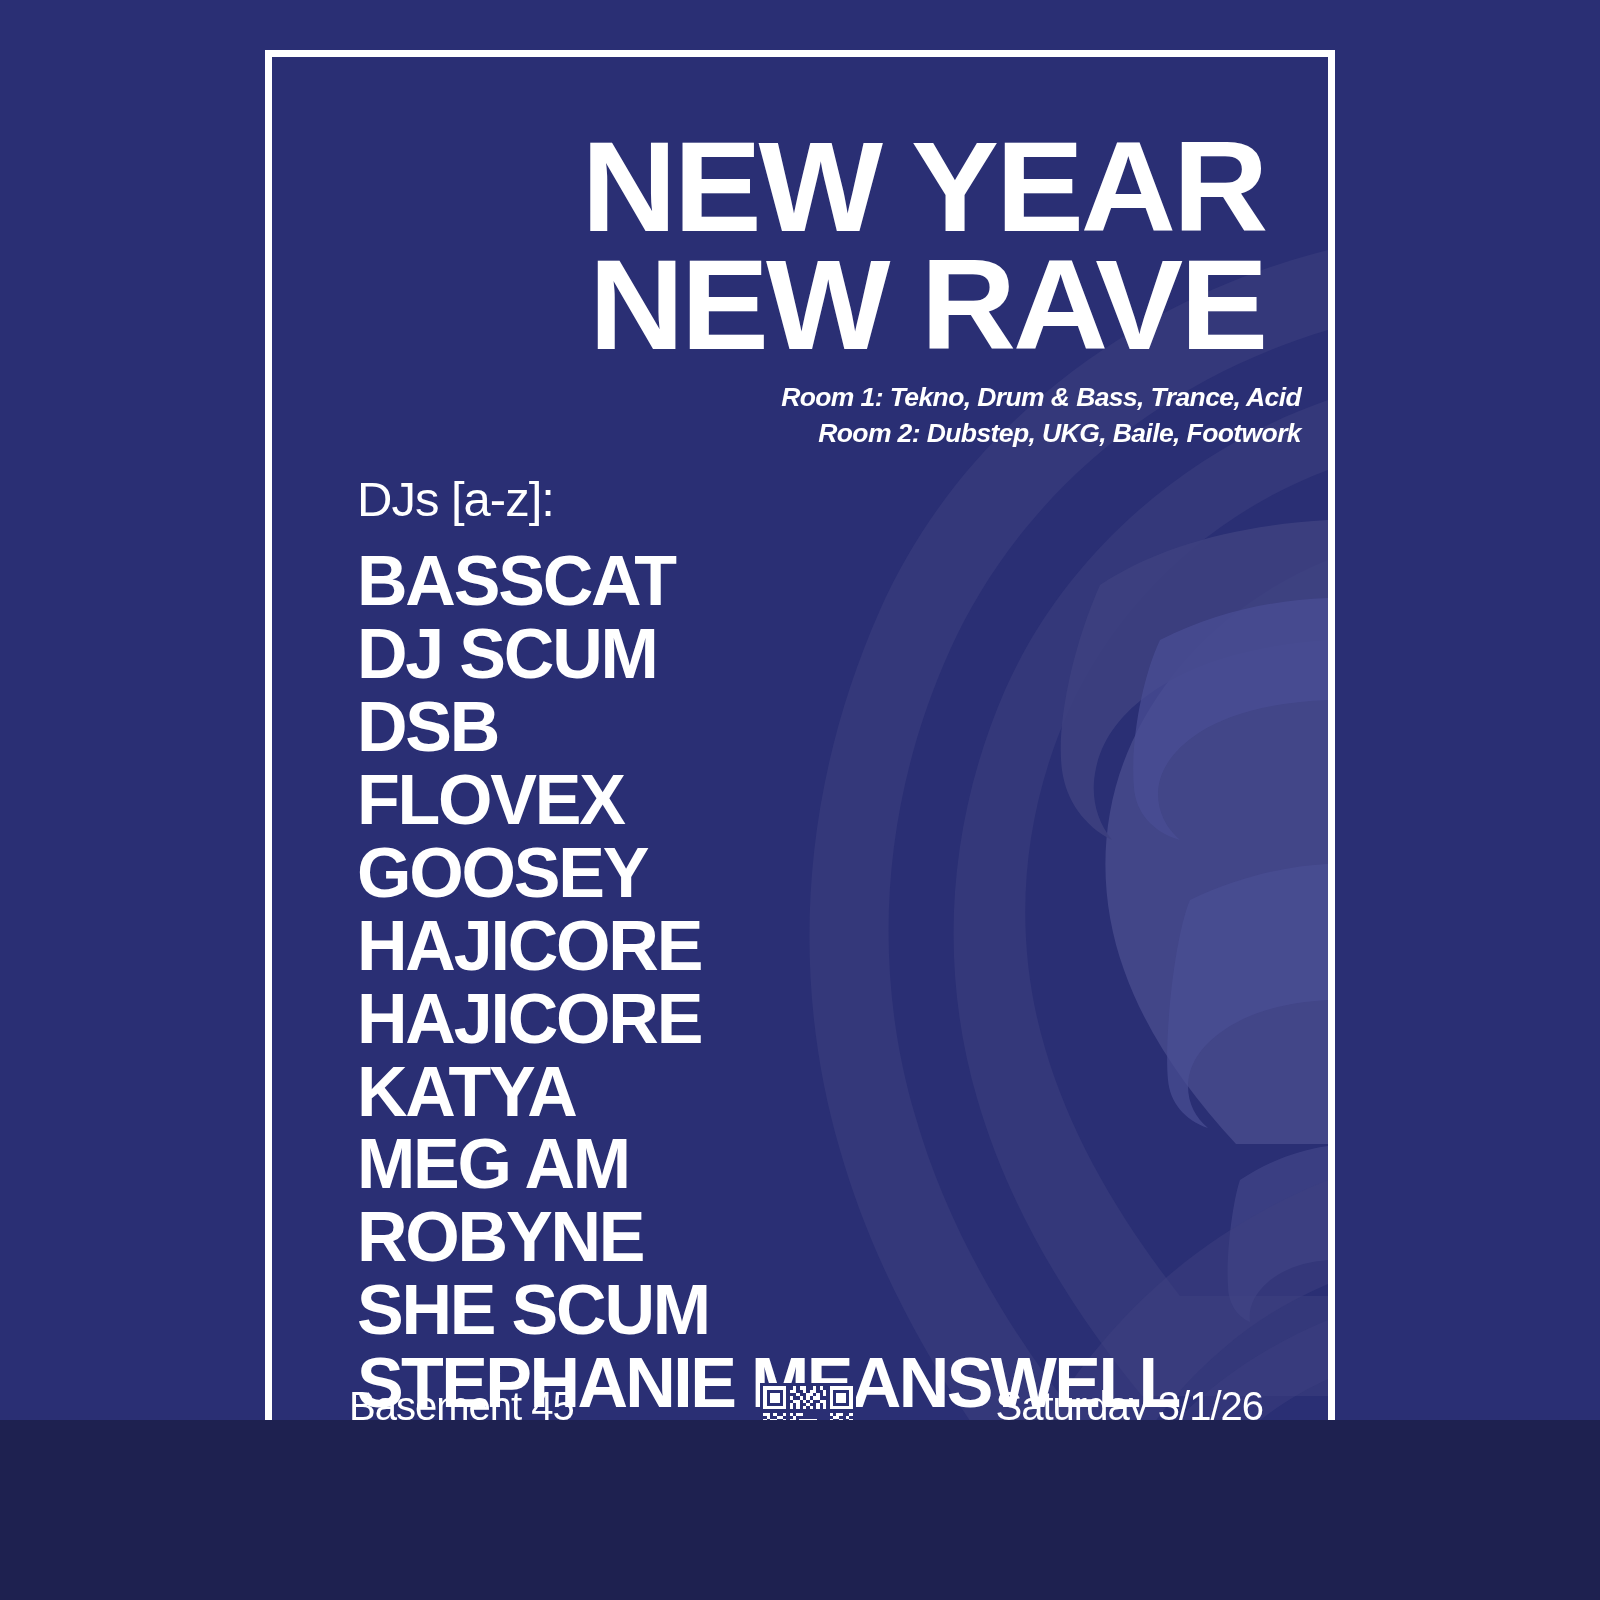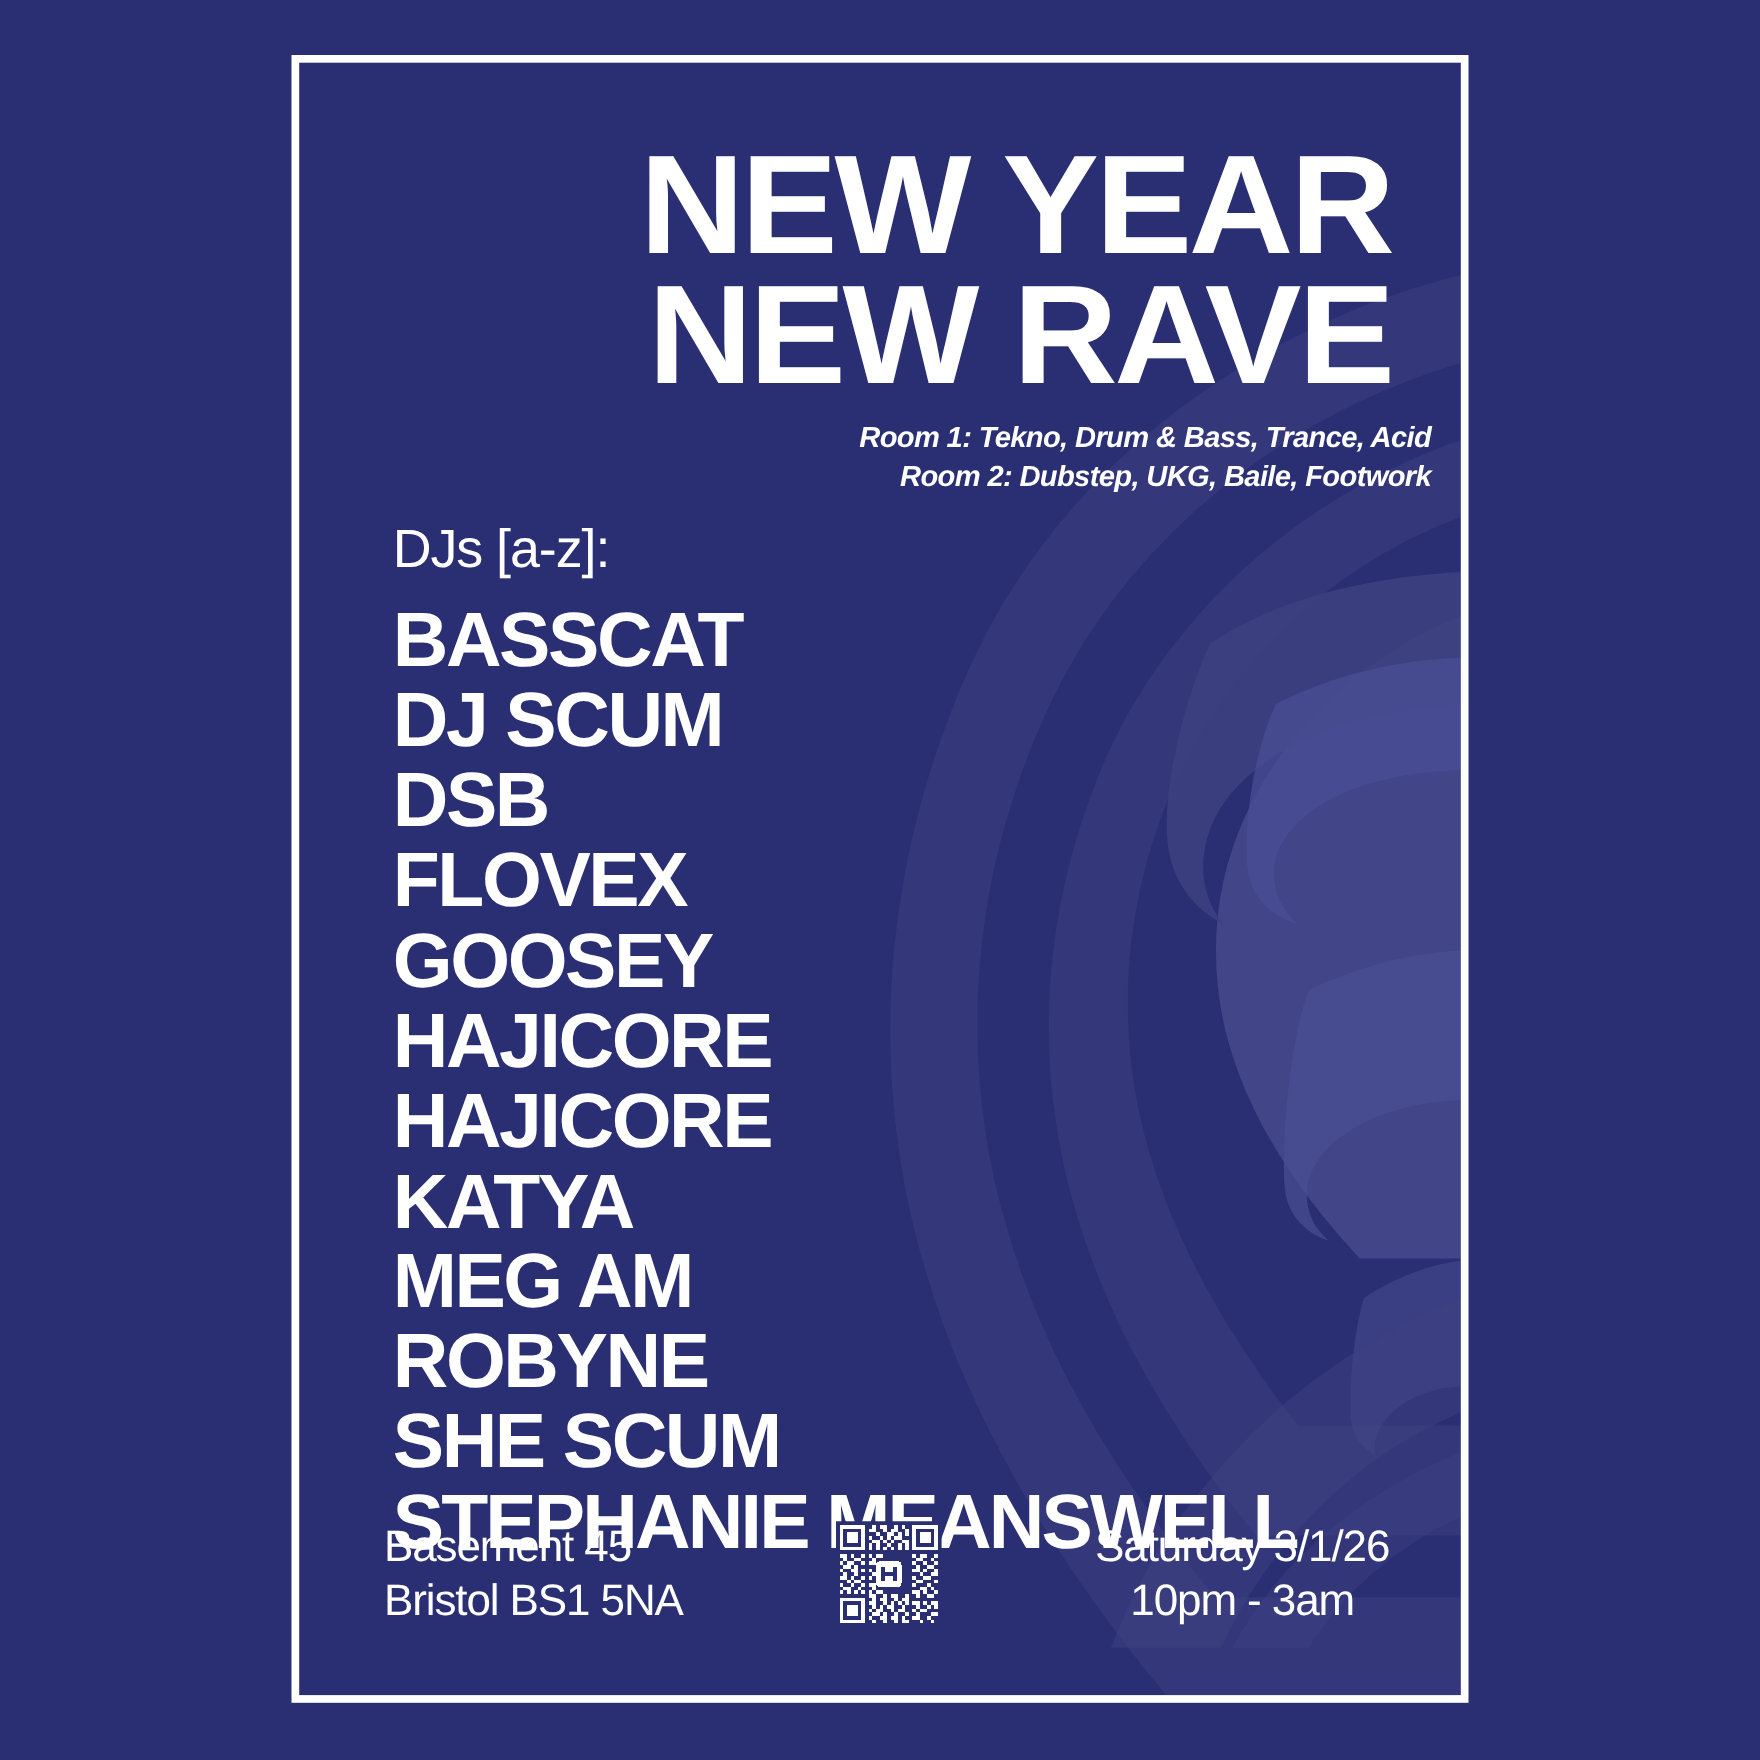--- a/index.html
+++ b/index.html
@@ -10,21 +10,21 @@
   body {
     width: 1600px;
     height: 1600px;
     overflow: hidden;
     font-family: "Liberation Sans", sans-serif;
   }
 
   #poster {
     position: relative;
     width: 1600px;
-    height: 1600px;
+    height: 1420px;
     background: #2a2f74;
     overflow: hidden;
   }
 
   
   #bg-art {
     position: absolute;
     inset: 0;
     width: 1600px;
     height: 1600px;

